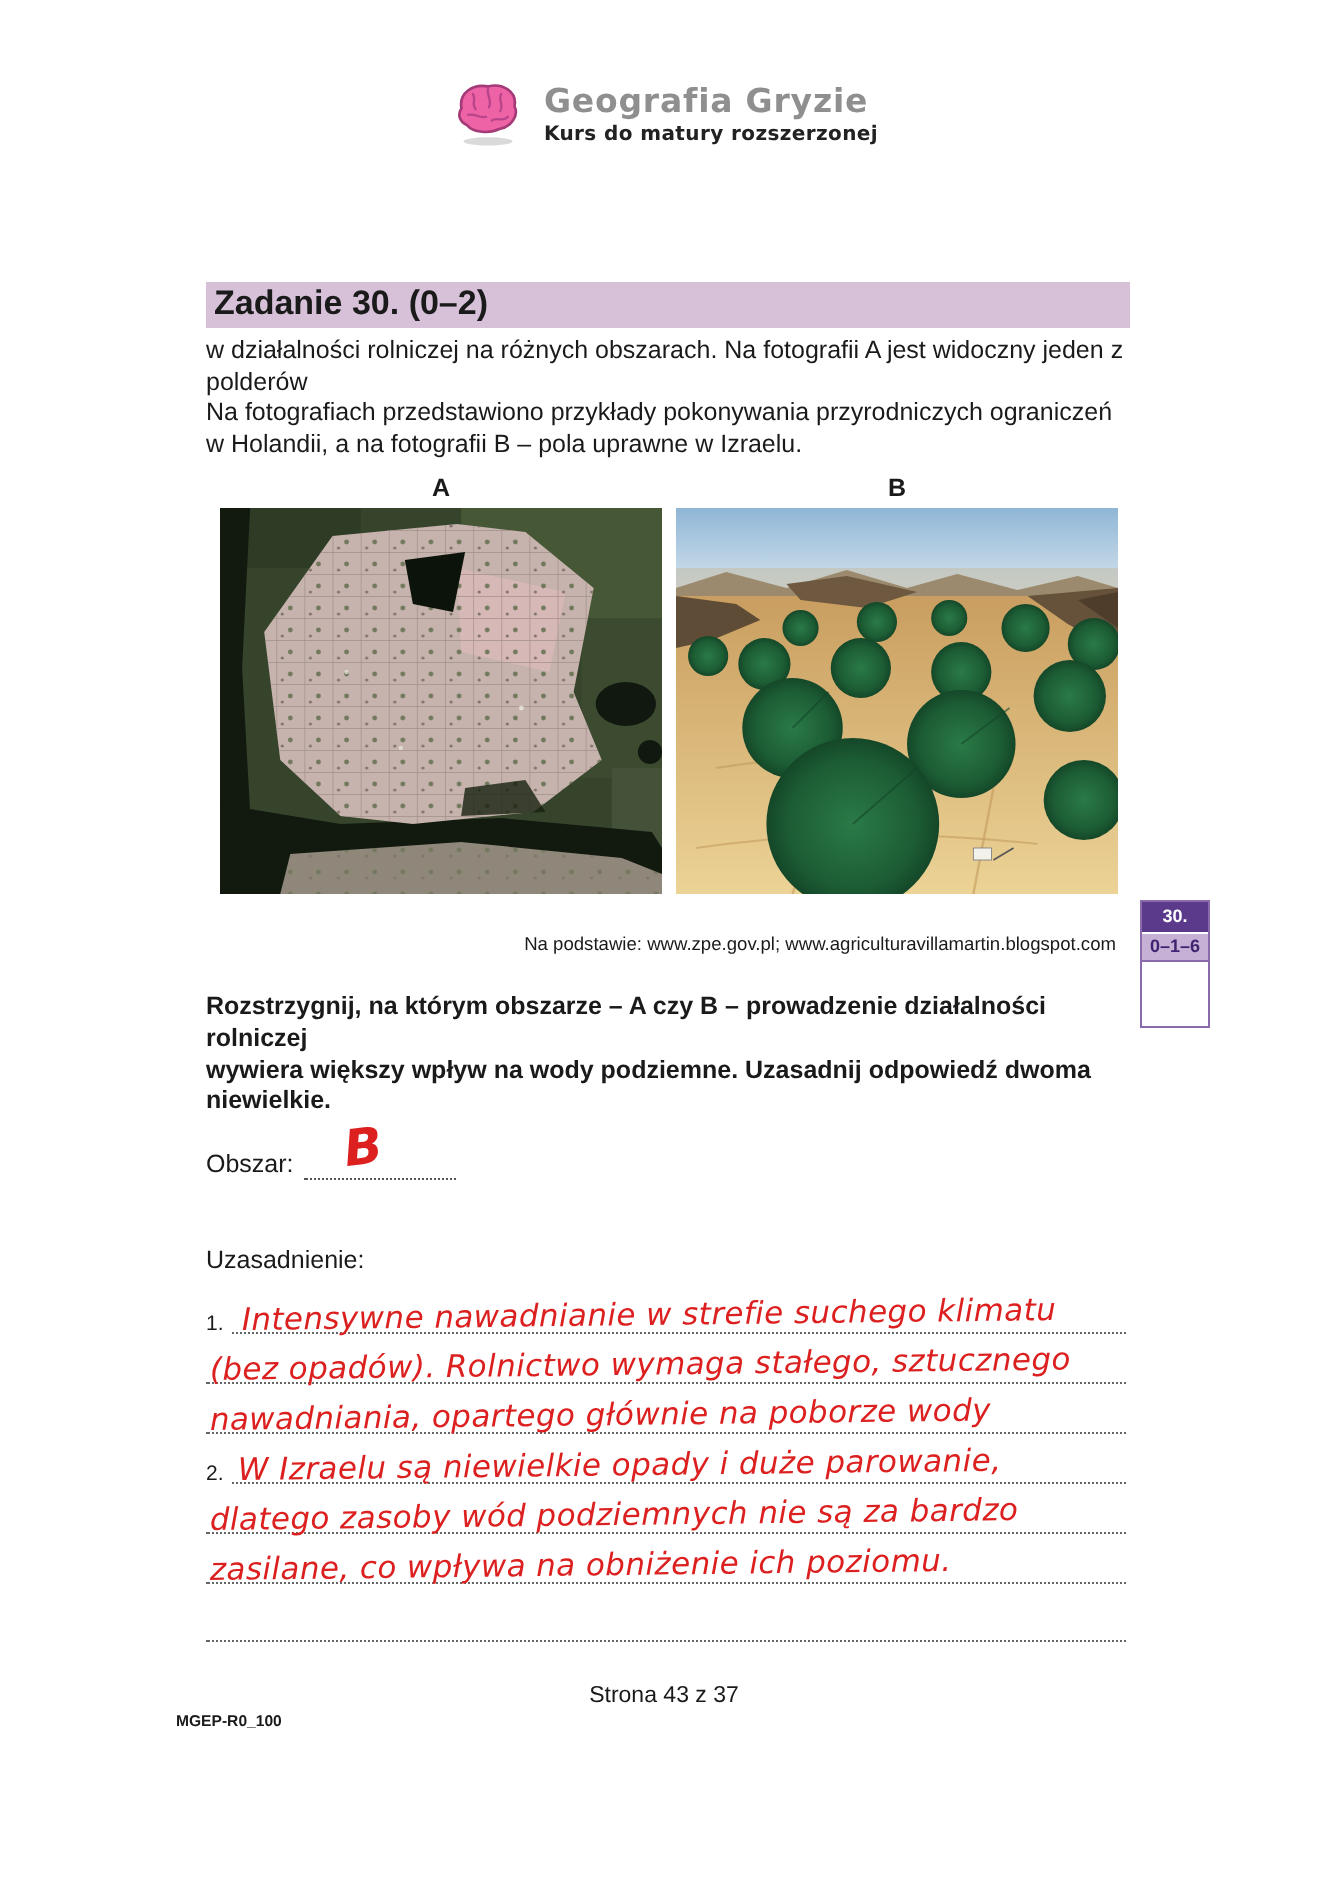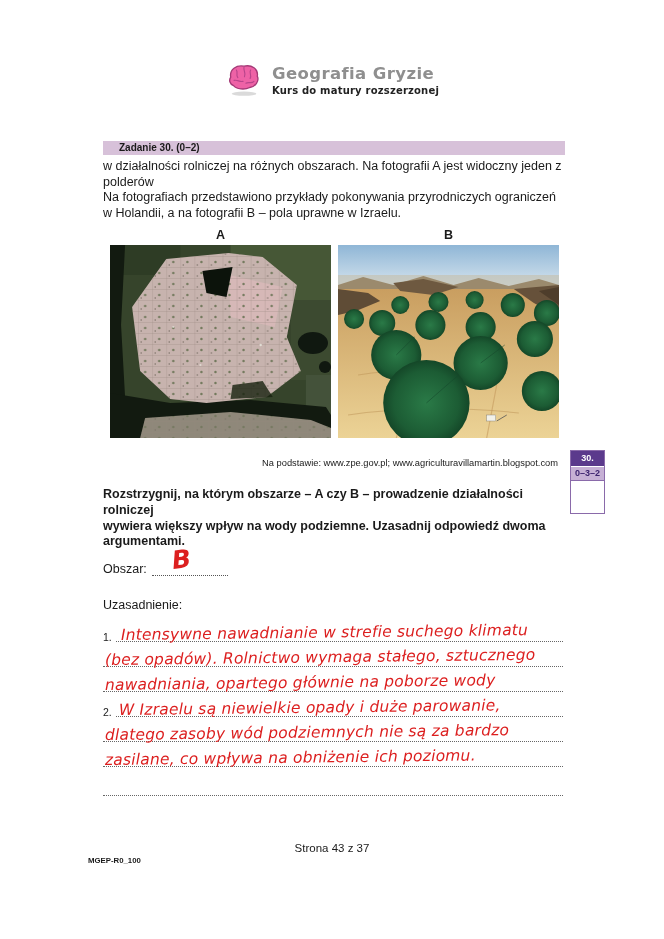--- a/index.html
+++ b/index.html
@@ -11,41 +11,41 @@
     --brain-pink:#ee62a6;
     --logo-gray:#8f8f8f;
   }
   *{margin:0;padding:0;box-sizing:border-box;}
   html,body{background:#fff;}
   .page{
     position:relative;width:664px;height:939px;background:#fff;
     font-family:"Liberation Sans",sans-serif;color:#1a1a1a;overflow:hidden;
   }
   
-  .logo{position:absolute;top:38px;left:0;right:0;display:flex;justify-content:center;align-items:flex-start;gap:9px;margin-top:23px;}
+  .logo{position:absolute;top:38px;left:0;right:0;display:flex;justify-content:center;align-items:flex-start;gap:9px;}
   .logo-text{padding-top:3px;}
   .logo-title{font-family:"DejaVu Sans",sans-serif;font-weight:bold;font-size:16.5px;color:var(--logo-gray);letter-spacing:.4px;}
   .logo-sub{font-family:"DejaVu Sans",sans-serif;font-weight:bold;font-size:10px;color:#222;margin-top:2px;letter-spacing:.2px;}
   
   .content{position:absolute;left:103px;top:141px;width:462px;}
-  .task-header{background:var(--header-purple);font-weight:bold;font-size:10px;padding:1px 4px 2px 16px;}
+  .task-header{background:var(--header-purple);font-weight:bold;font-size:17px;padding:1px 4px 2px 4px;}
   .intro{margin-top:4px;font-size:12.5px;line-height:15.6px;}
   .photos{margin-top:7px;margin-left:7px;display:flex;gap:7px;}
   .figure{width:221px;}
   .fig-label{text-align:center;font-weight:bold;font-size:12.5px;margin-bottom:3px;}
   .fig-img{display:block;width:221px;height:193px;}
   .source{margin-top:20px;margin-right:7px;text-align:right;font-size:9.3px;color:#1a1a1a;}
   .instruction{margin-top:19px;font-weight:bold;font-size:12.5px;line-height:15.6px;width:455px;}
   
   .score-box{position:absolute;left:570px;top:450px;width:35px;border:1px solid var(--score-border);}
   .score-num{background:var(--score-dark);color:#fff;font-weight:bold;font-size:9px;text-align:center;padding:2px 0 3px 0;}
   .score-pts{background:var(--score-light);color:#3d2470;font-weight:bold;font-size:9px;text-align:center;padding:1px 0 2px 0;border-top:1px solid #fff;}
   .score-empty{height:33px;background:#fff;border-top:1px solid var(--score-border);}
   
-  .obszar-row{font-size:12.5px;display:flex;align-items:flex-end;height:26px;}
+  .obszar-row{margin-top:16px;font-size:12.5px;display:flex;height:26px;}
   .obszar-label{padding-bottom:0;}
   .obszar-dots{position:relative;width:76px;margin-left:5px;border-bottom:1.6px dotted #555;height:15px;}
   .hand-b{
     position:absolute;left:20px;top:-14px;
     font-family:"DejaVu Sans",sans-serif;font-style:italic;font-weight:bold;
     font-size:25px;color:var(--ink-red);transform:rotate(-7deg);line-height:1;
   }
   .uzasadnienie{margin-top:22px;font-size:12.5px;}
   .answer-lines{margin-top:8px;}
   .ans-row{position:relative;height:25px;}
@@ -180,21 +180,21 @@
           <path d="M158,176 L168,170" stroke="#555" stroke-width="0.8"></path>
         </svg>
       </div>
     </div>
 
     <div class="source">Na podstawie: www.zpe.gov.pl; www.agriculturavillamartin.blogspot.com</div>
 
     <div class="instruction">
       <div>Rozstrzygnij, na którym obszarze – A czy B – prowadzenie działalności rolniczej</div>
       <div>wywiera większy wpływ na wody podziemne. Uzasadnij odpowiedź dwoma</div>
-      <div>argumentami.</div>
+      <div>niewielkie.</div>
     </div>
 
     <div class="obszar-row">
       <span class="obszar-label">Obszar:</span>
       <span class="obszar-dots">
         <span class="hand-b">B</span>
       </span>
     </div>
 
     <div class="uzasadnienie">Uzasadnienie:</div>
@@ -228,20 +228,20 @@
       </div>
       <div class="ans-row last">
         <span class="ans-dots"></span>
       </div>
     </div>
 
   </div>
 
   <div class="score-box">
     <div class="score-num">30.</div>
-    <div class="score-pts">0–3–2</div>
+    <div class="score-pts">0–1–6</div>
     <div class="score-empty"></div>
   </div>
 
   <div class="footer-page">Strona 43 z 37</div>
   <div class="footer-code">MGEP-R0_100</div>
 
 </div>
 
 </body></html>

